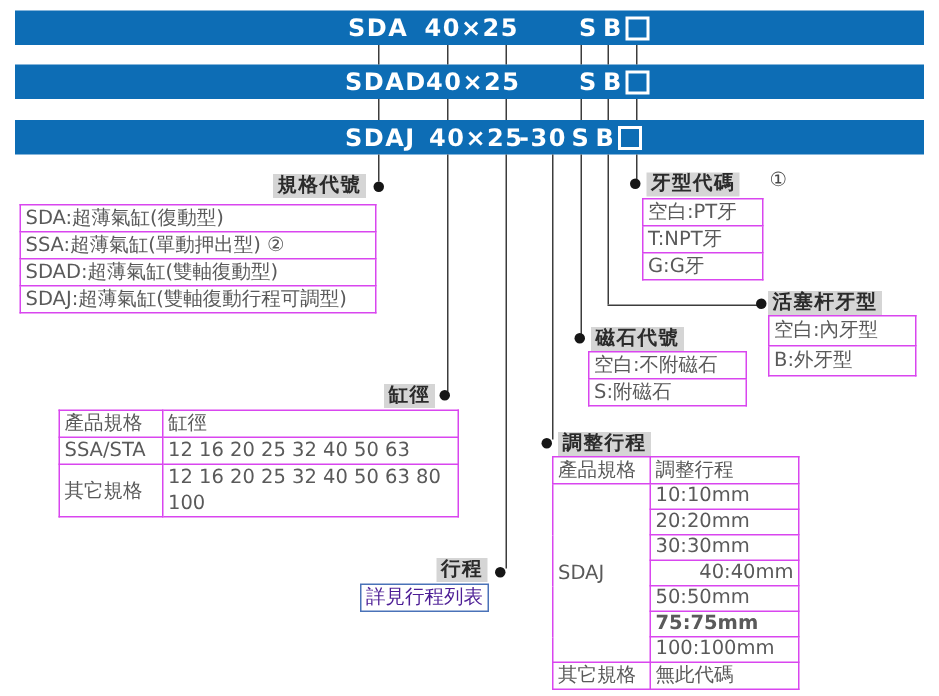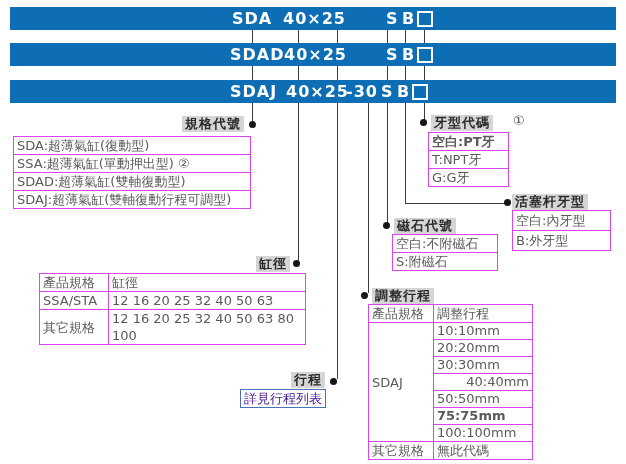--- a/index.html
+++ b/index.html
@@ -97,21 +97,21 @@
           <td>SDAJ:超薄氣缸(雙軸復動行程可調型)</td>
         </tr>
   </tbody>
     </table>
 
   <div class="glabel" style="left:431px; top:115px;">牙型代碼</div>
   <div class="foot" style="left:513px; top:113px;">①</div>
   <table class="tbl" style="left:428px; top:132px;">
     <tbody>
         <tr>
-          <td style="width:73px;font-weight:bold;">空白:PT牙</td>
+          <td style="width:73px;">空白:PT牙</td>
         </tr>
     <tr>
           <td>T:NPT牙</td>
         </tr>
     <tr>
           <td>G:G牙</td>
         </tr>
   </tbody>
     </table>
 

